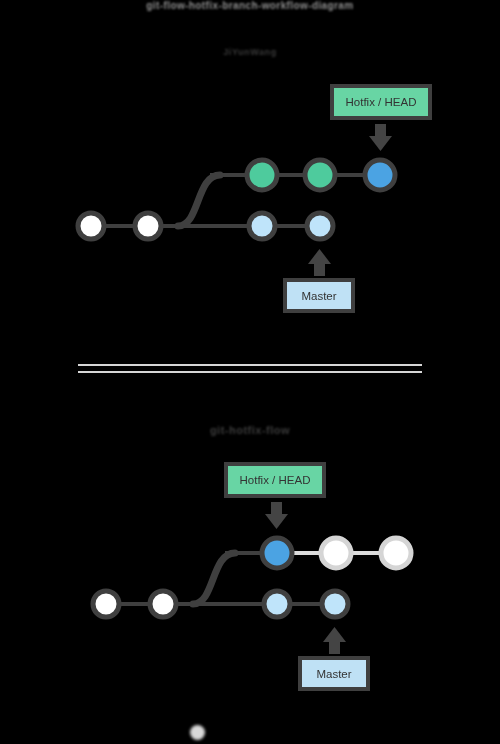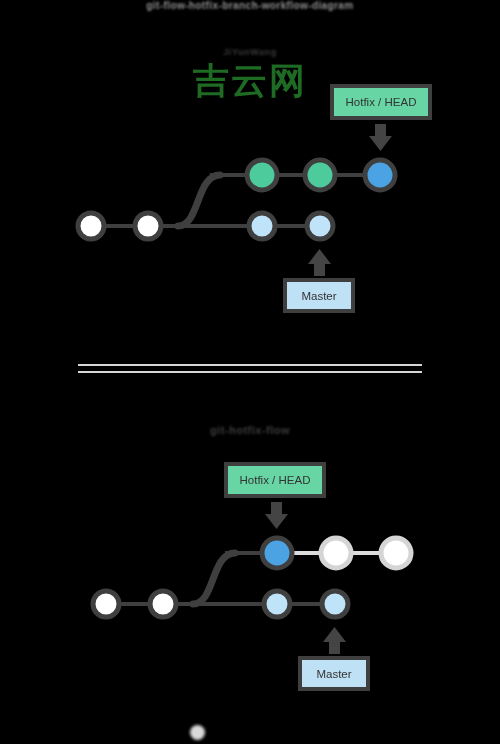--- a/index.html
+++ b/index.html
@@ -122,21 +122,20 @@
 </style>
 </head>
 <body>
 
 <div class="page">
 
   <div class="top-heading">git-flow-hotfix-branch-workflow-diagram</div>
 
   <div class="logo-wrap">
     <div class="logo-sub">JiYunWang</div>
-    <div class="logo-main">吉云网</div>
   </div>
 
   <svg id="graph-top" class="graph" width="500" height="250" viewBox="0 0 500 250">
 
     <line x1="91" y1="146" x2="330" y2="146" stroke="#3f3f3f" stroke-width="4"></line>
 
     <line x1="210" y1="95" x2="380" y2="95" stroke="#3f3f3f" stroke-width="4"></line>
 
     <path d="M 178 146 C 200 146, 196 95, 220 95" fill="none" stroke="#3f3f3f" stroke-width="7" stroke-linecap="round"></path>
 

